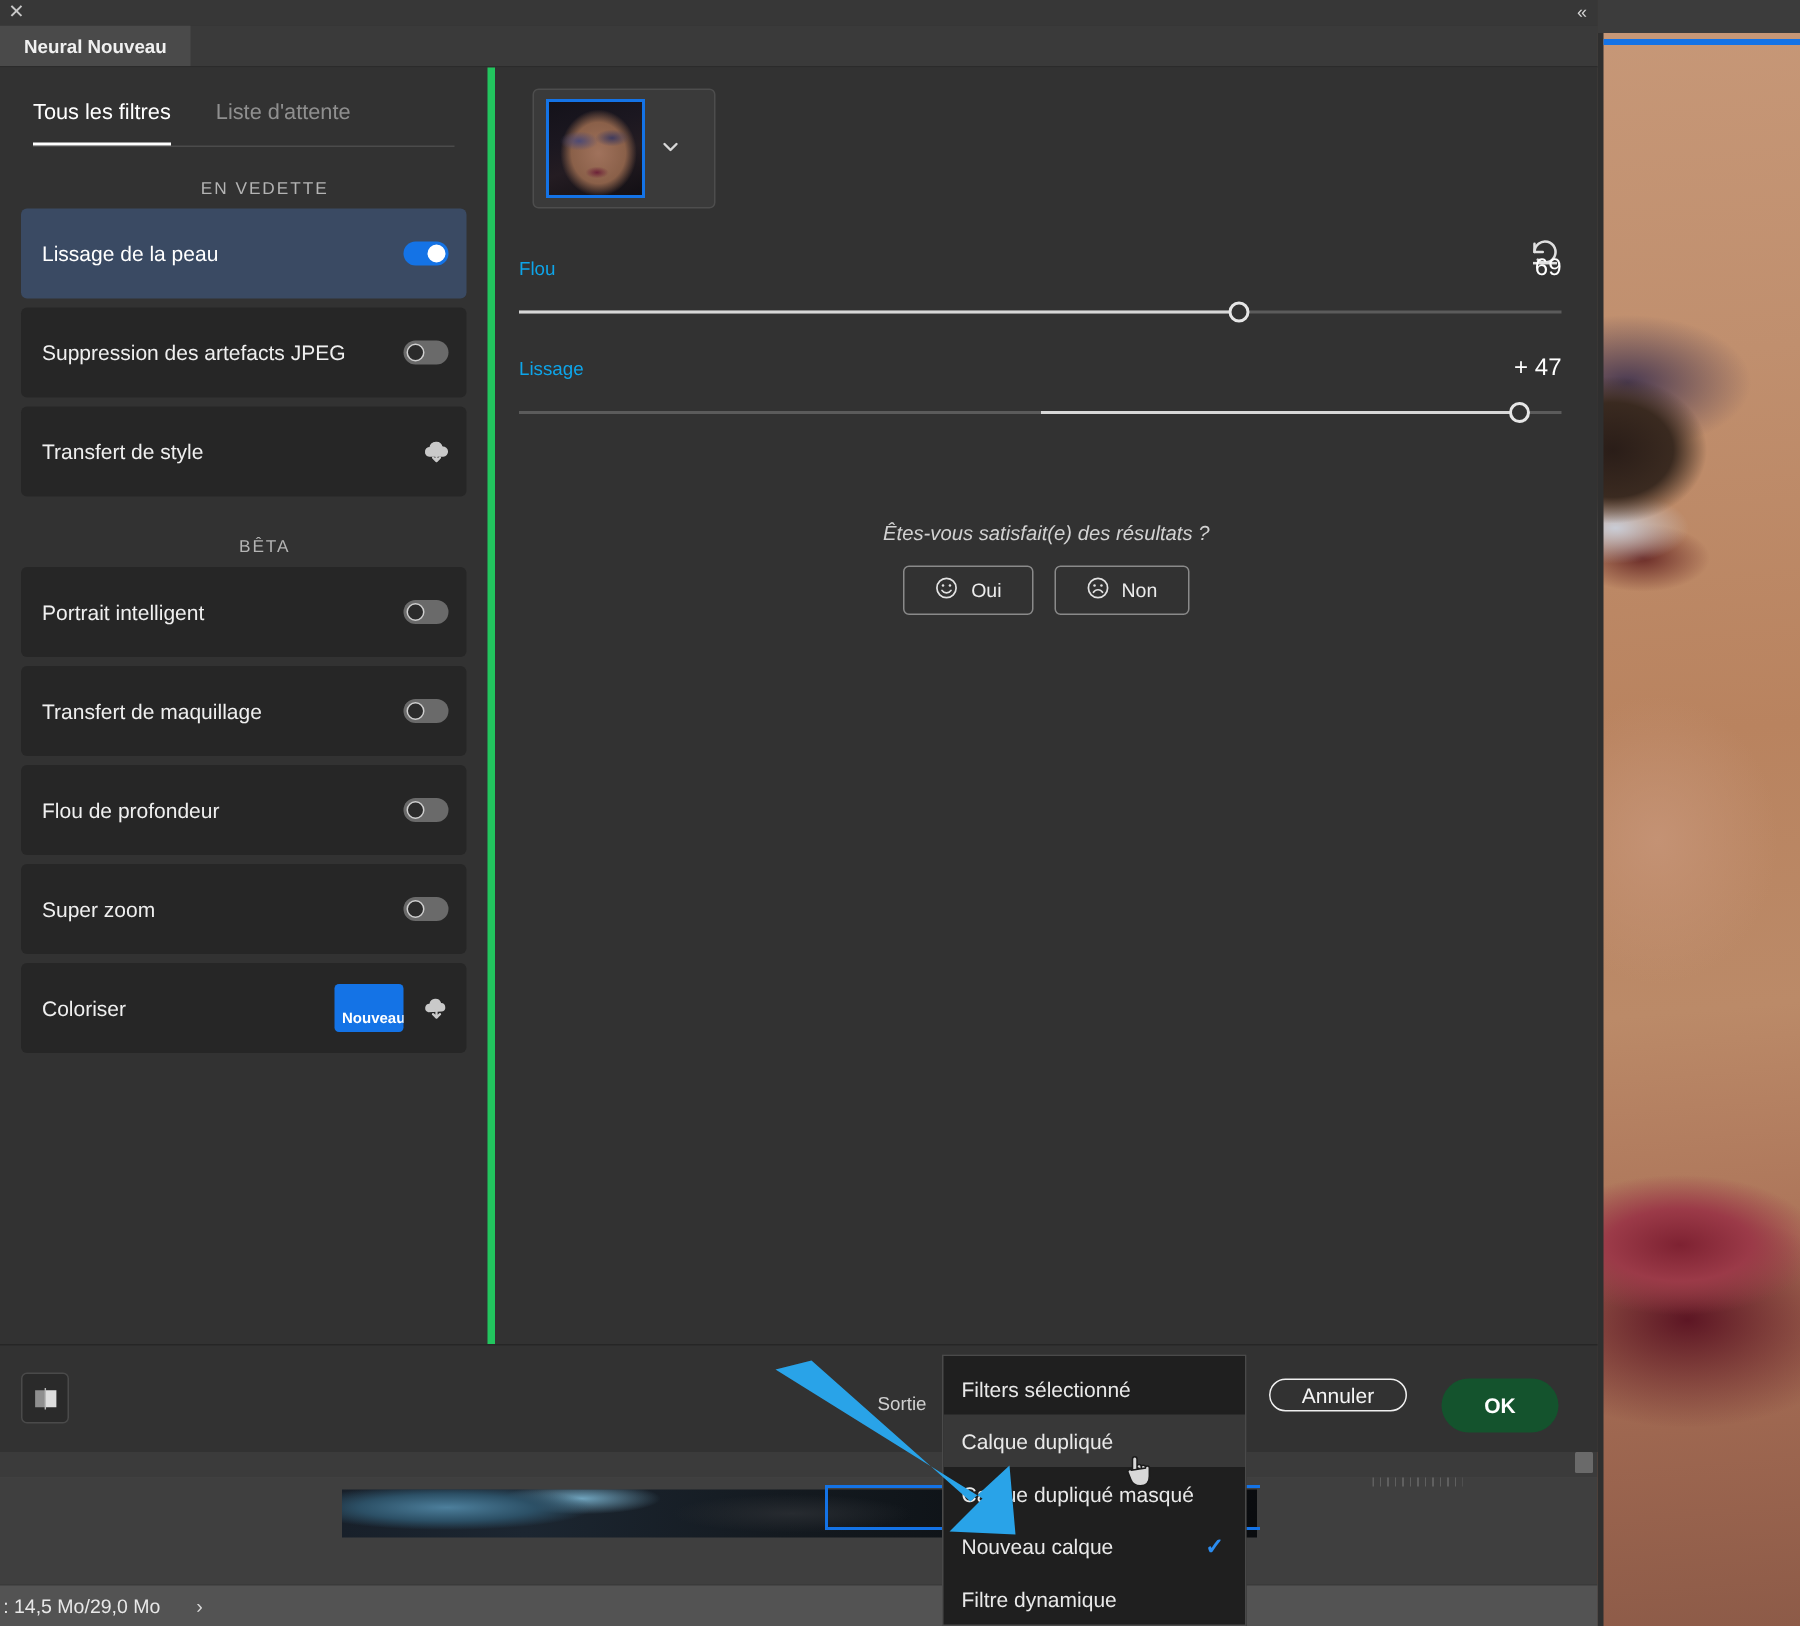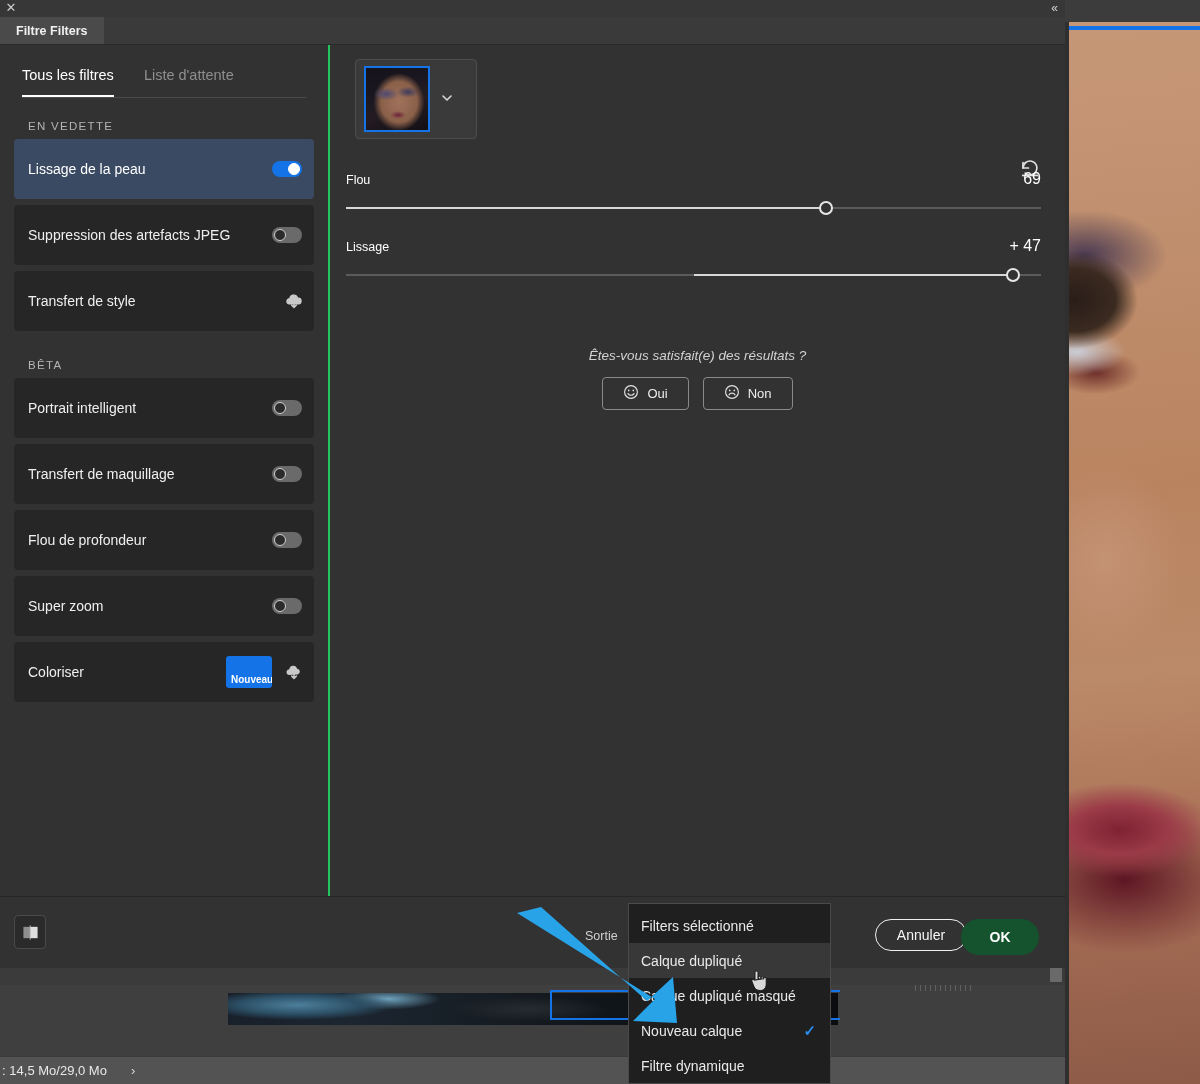--- a/index.html
+++ b/index.html
@@ -108,40 +108,41 @@
   #nf-tab {
     background: #4a4a4a; color: #f0f0f0; font-size: 12.5px; font-weight: bold;
     display: flex; align-items: center; padding: 0 16px; cursor: pointer;
   }
 
   #nf-body { flex: 1 1 auto; display: flex; min-height: 0; }
 
   
   #nf-left {
     width: 330px; background: #323232;
-    border-right: 2px solid #22c55e;
+    border-right: 5px solid #22c55e;
     display: flex; flex-direction: column;
     flex: 0 0 330px;
   }
   #filter-tabs {
     display: flex; gap: 30px; padding: 22px 0 0 22px; position: relative;
   }
   .ftab { font-size: 14.5px; color: #8f8f8f; cursor: pointer; padding-bottom: 14px; position: relative; }
   .ftab.active { color: #ffffff; }
   .ftab.active::after {
     content: ""; position: absolute; left: 0; right: 0; bottom: 0;
     height: 2px; background: #ffffff;
   }
   #ftabs-rule {
     height: 1px; background: #4b4b4b; margin: 0 22px 0 22px;
   }
 
   .group-title {
     color: #b4b4b4; font-size: 11.5px; letter-spacing: 1.3px;
     margin: 22px 0 7px 28px;
+    text-align: center;
   }
   .flist { padding: 0 14px; }
   .frow {
     height: 60px; background: #262626; border-radius: 4px;
     display: flex; align-items: center; padding: 0 12px 0 14px;
     margin-bottom: 6px; cursor: pointer;
   }
   .frow.selected { background: #3a4a63; }
   .frow .fname { color: #efefef; font-size: 14px; flex: 1 1 auto; }
   .frow.selected .fname { color: #ffffff; }
@@ -184,21 +185,21 @@
   }
   #thumb-caret { color: #d8d8d8; font-size: 13px; }
 
   #reset-btn {
     position: absolute; right: 24px; top: 112px; width: 22px; height: 22px;
     cursor: pointer;
   }
 
   .slider-block { position: absolute; left: 16px; right: 24px; }
   .slider-head { display: flex; justify-content: space-between; align-items: baseline; }
-  .slider-label { color: #ffffff; font-size: 12.5px; }
+  .slider-label { color: #0ea5e9; font-size: 12.5px; }
   .slider-value { color: #ffffff; font-size: 16px; }
   .track-wrap { position: relative; height: 18px; margin-top: 11px; }
   .track-base {
     position: absolute; left: 0; right: 0; top: 8px; height: 2px; background: #5b5b5b;
   }
   .track-fill { position: absolute; top: 8px; height: 2px; background: #d7d7d7; }
   .thumb {
     position: absolute; top: 2px; width: 14px; height: 14px; margin-left: -7px;
     border-radius: 50%; border: 2px solid #e6e6e6; background: #323232;
     cursor: pointer; box-sizing: border-box;
@@ -223,21 +224,21 @@
   }
   #preview-toggle {
     position: absolute; left: 14px; top: 18px; width: 32px; height: 34px;
     background: #2a2a2a; border: 1px solid #4a4a4a; border-radius: 4px;
     display: flex; align-items: center; justify-content: center; cursor: pointer;
   }
   #sortie-label {
     position: absolute; left: 585px; top: 32px; color: #d0d0d0; font-size: 12.5px;
   }
   #btn-cancel {
-    position: absolute; left: 875px; top: 22px; width: 92px; height: 32px;
+    position: absolute; left: 846px; top: 22px; width: 92px; height: 22px;
     border: 1px solid #f0f0f0; border-radius: 18px; background: transparent;
     color: #f5f5f5; font-size: 14px; cursor: pointer;
     font-family: "Liberation Sans", sans-serif;
   }
   #btn-ok {
     position: absolute; left: 961px; top: 22px; width: 78px; height: 36px;
     border: none; border-radius: 18px; background: #14532d;
     color: #ffffff; font-size: 14px; font-weight: bold; cursor: pointer;
     font-family: "Liberation Sans", sans-serif;
   }
@@ -290,21 +291,21 @@
 </div>
 
 <div id="nf-dialog">
 
   <div id="nf-titlebar">
     <div id="nf-close">✕</div>
     <div id="nf-collapse">«</div>
   </div>
 
   <div id="nf-tabstrip">
-    <div id="nf-tab">Filtre Filters</div>
+    <div id="nf-tab">Neural Nouveau</div>
   </div>
 
   <div id="nf-body">
 
     <div id="nf-left">
       <div id="filter-tabs">
         <div class="ftab active">Tous les filtres</div>
         <div class="ftab">Liste d'attente</div>
       </div>
       <div id="ftabs-rule"></div>

